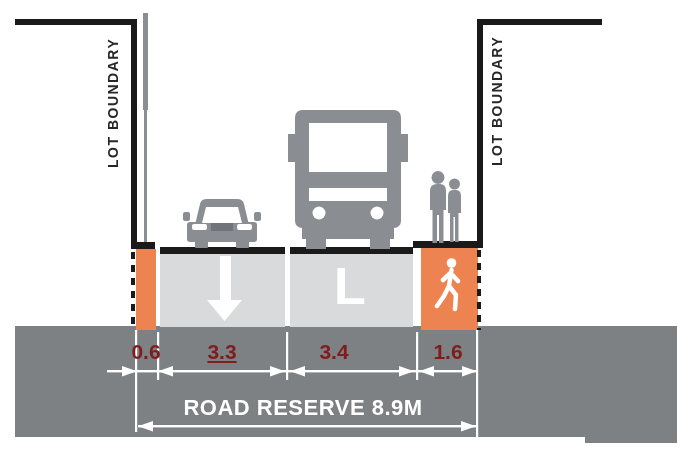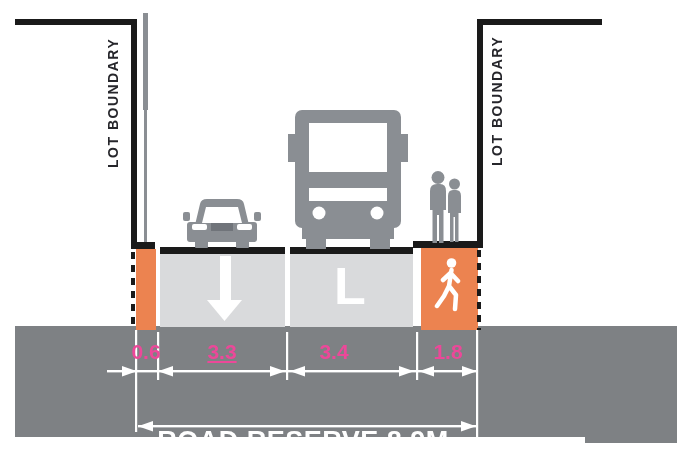--- a/index.html
+++ b/index.html
@@ -15,26 +15,26 @@
   .ground{background:#7e8184;}
   .dash-line{
     width:4px;
     background:repeating-linear-gradient(to bottom,#1a1a1a 0 7px,transparent 7px 13px);
   }
   .lot-label{
     font-size:14px;font-weight:bold;letter-spacing:1.5px;color:#26262b;
     white-space:nowrap;transform:rotate(-90deg);transform-origin:0 0;
   }
   .dim-label{
-    color:#ec4899;font-weight:bold;font-size:21px;text-align:center;
+    color:#7f1d1d;font-weight:bold;font-size:21px;text-align:center;
     width:44px;height:22px;line-height:22px;
   }
   .reserve-label{
-    color:#ffffff;font-weight:bold;font-size:27px;text-align:center;
-    width:300px;letter-spacing:0.5px;margin-top:31px;
+    color:#ffffff;font-weight:bold;font-size:22px;text-align:center;
+    width:300px;letter-spacing:0.5px;
   }
   .lane-letter{
     color:#ffffff;font-weight:bold;font-size:52px;line-height:52px;
     width:44px;text-align:center;
   }
   svg{display:block;}
 </style>
 </head>
 <body>
 
@@ -148,17 +148,17 @@
         <rect x="138" y="99" width="338" height="2.4"></rect>
         <polygon points="138,100.2 153,95 153,105.5"></polygon>
         <polygon points="476,100.2 461,95 461,105.5"></polygon>
       </g>
     </svg>
   </div>
 
   <div class="abs dim-label" style="left:124px;top:341px;">0.6</div>
   <div class="abs dim-label" style="left:200px;top:341px;text-decoration:underline;">3.3</div>
   <div class="abs dim-label" style="left:312px;top:341px;">3.4</div>
-  <div class="abs dim-label" style="left:426px;top:341px;">1.8</div>
+  <div class="abs dim-label" style="left:426px;top:341px;">1.6</div>
 
   <div class="abs reserve-label" style="left:153px;top:395px;">ROAD RESERVE 8.9M</div>
 
 </div>
 
 </body></html>

